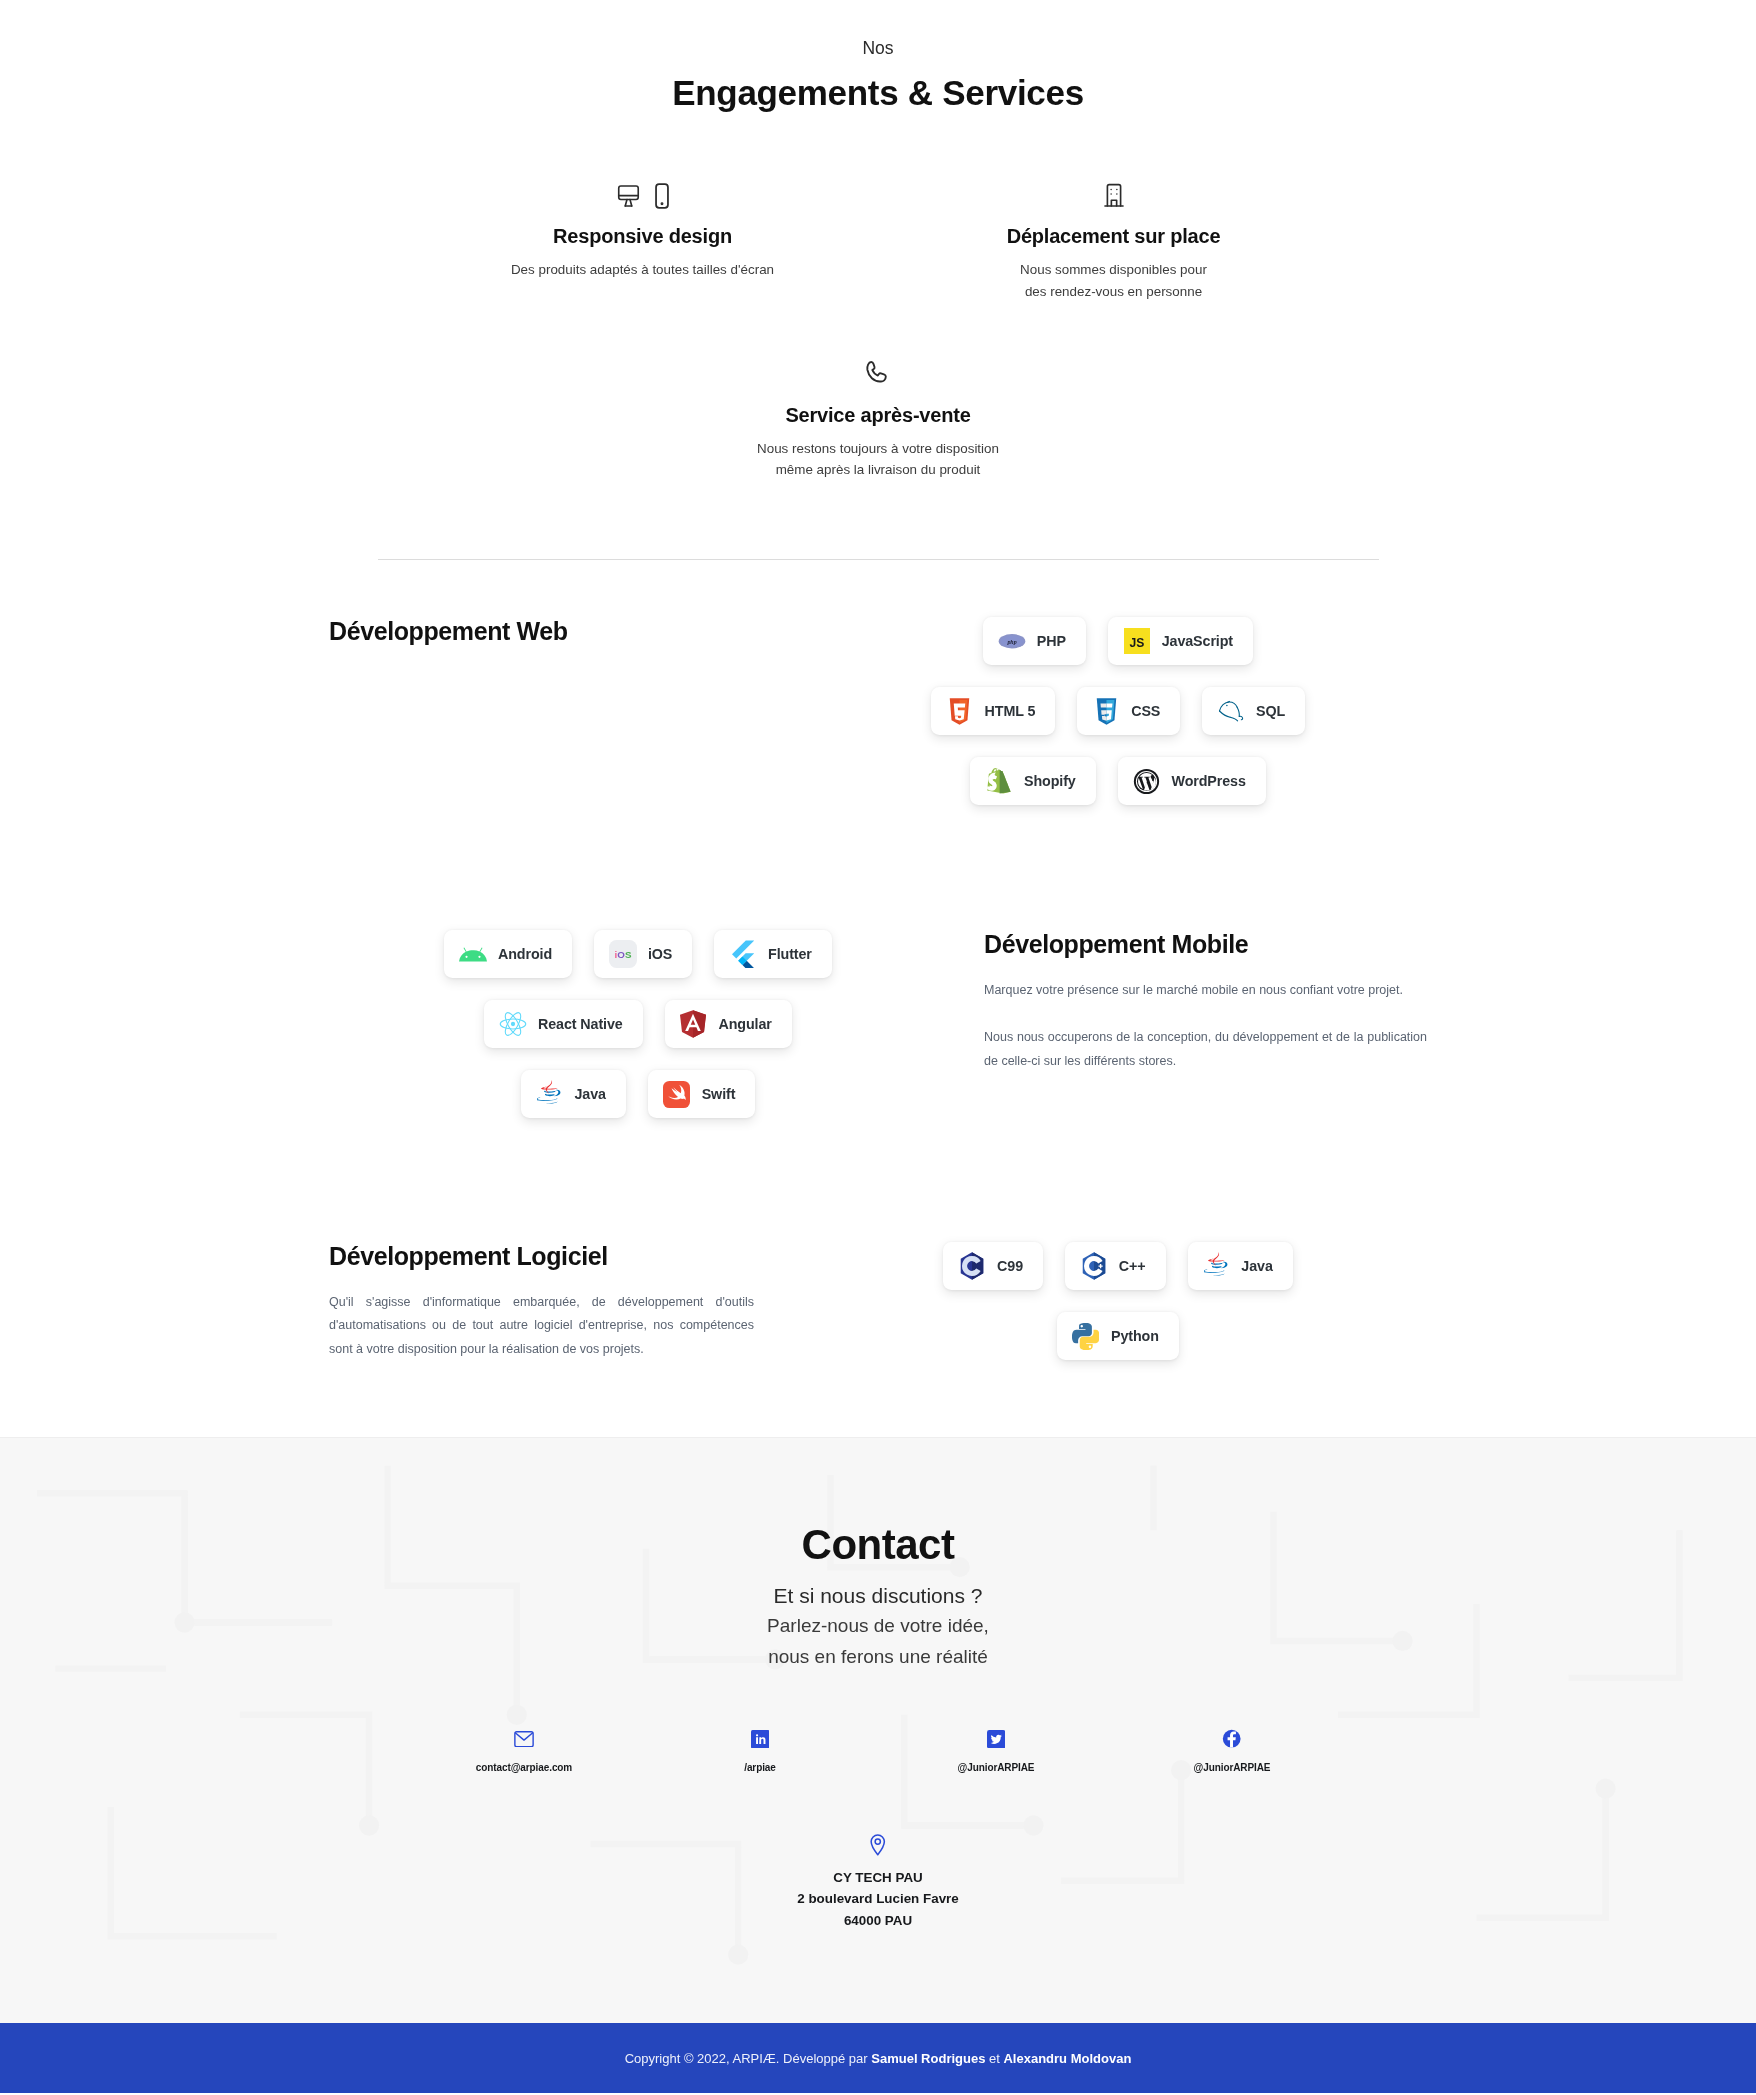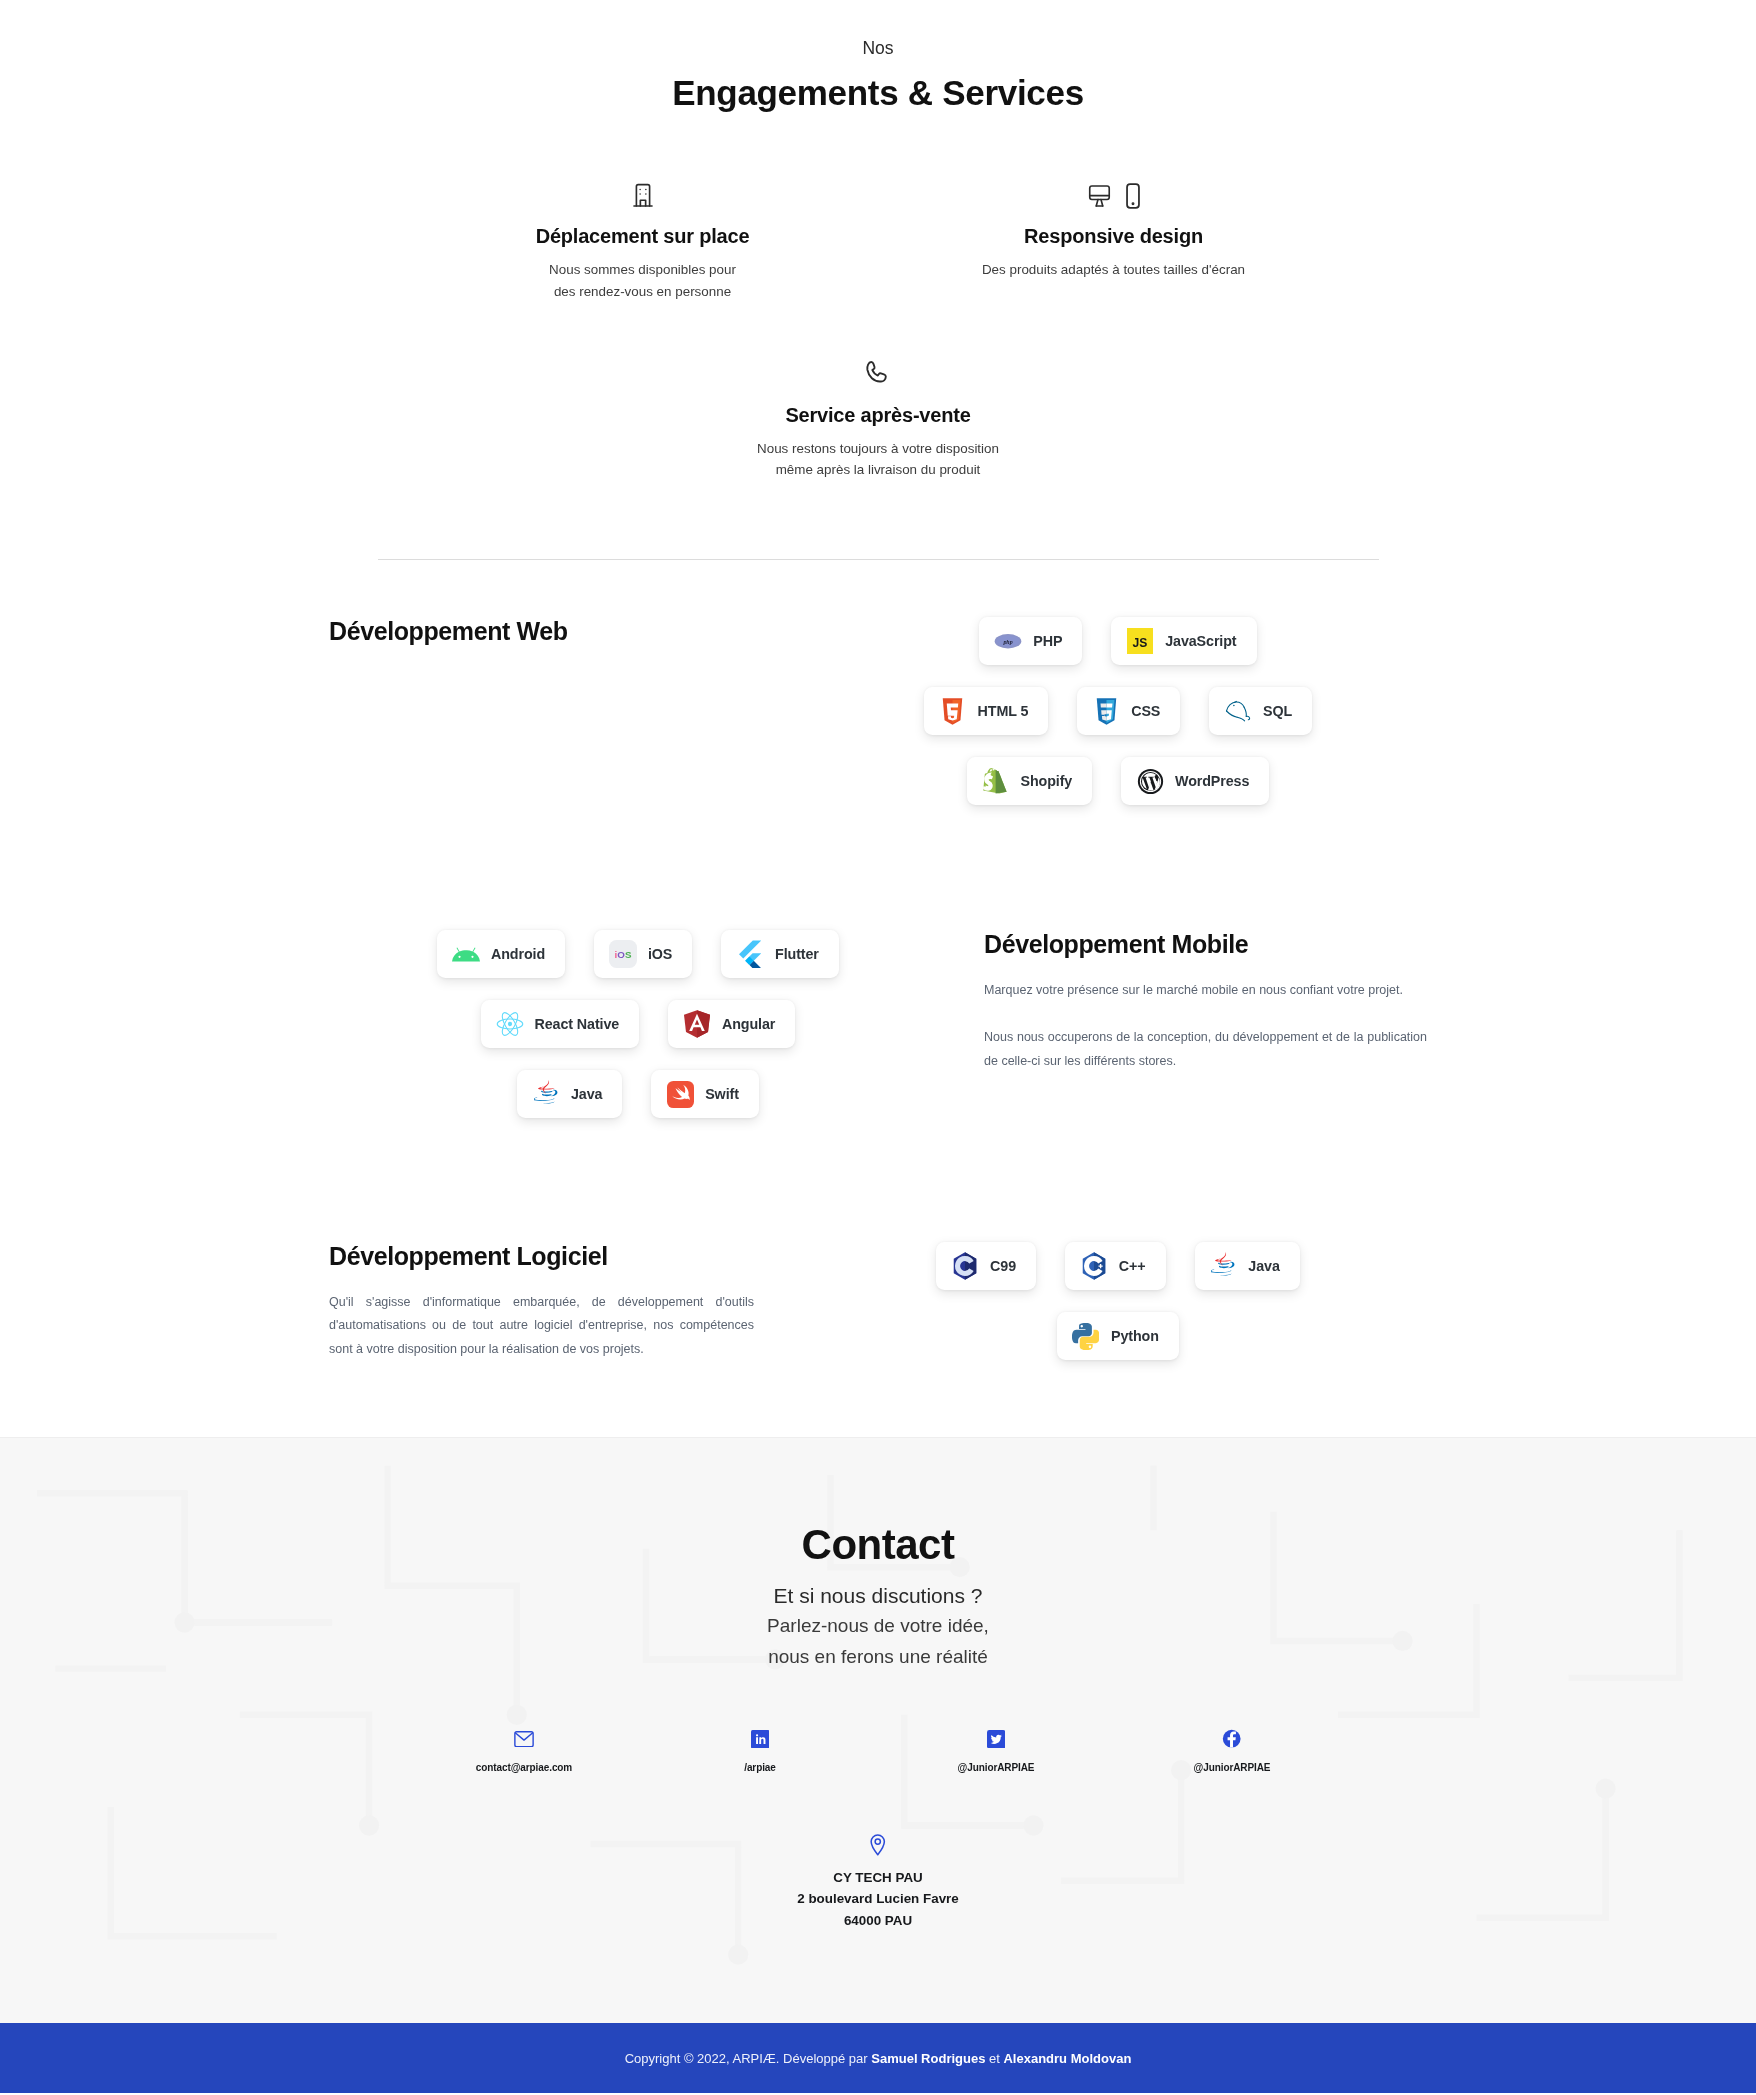--- a/index.html
+++ b/index.html
@@ -99,21 +99,21 @@
     font-size: 12.5px;
     line-height: 1.85;
     color: #5b6472;
     text-align: justify;
   }
   .dev-p + .dev-p { margin-top: 24px; }
 
   .badges { flex: 1; }
   .badge-row {
     display: flex;
-    gap: 29px;
+    gap: 22px;
     margin-bottom: 22px;
   }
   .badge-row.center { justify-content: center; }
 
   .badge {
     display: inline-flex;
     align-items: center;
     gap: 11px;
     background: #ffffff;
     border-radius: 8.3px;
@@ -222,53 +222,53 @@
 </head>
 <body>
 
 <div class="page">
 
   <section class="services-section">
     <div class="eyebrow">Nos</div>
     <h1 class="section-title">Engagements &amp; Services</h1>
 
     <div class="feature-row">
-
-      <div class="feature">
-        <div class="feature-icons">
-          <svg width="22" height="28" viewBox="0 0 20 24" fill="none" stroke="#2b2b2b" stroke-width="1.5" stroke-linecap="round" stroke-linejoin="round">
-            <path d="M4 22V4.2a1.6 1.6 0 0 1 1.6-1.6h8.8A1.6 1.6 0 0 1 16 4.2V22"></path>
-            <path d="M1.8 22h16.4"></path>
-            <path d="M7.6 22v-5.2h4.8V22"></path>
-            <circle cx="7.4" cy="7" r="0.7" fill="#2b2b2b" stroke="none"></circle>
-            <circle cx="12.6" cy="7" r="0.7" fill="#2b2b2b" stroke="none"></circle>
-            <circle cx="7.4" cy="11" r="0.7" fill="#2b2b2b" stroke="none"></circle>
-            <circle cx="12.6" cy="11" r="0.7" fill="#2b2b2b" stroke="none"></circle>
-          </svg>
-        </div>
-        <div class="feature-title">Déplacement sur place</div>
-        <div class="feature-desc">Nous sommes disponibles pour<br>des rendez-vous en personne</div>
-      </div>
 
       <div class="feature">
         <div class="feature-icons">
           <svg width="28" height="26" viewBox="0 0 24 24" fill="none" stroke="#2b2b2b" stroke-width="1.5" stroke-linecap="round" stroke-linejoin="round">
             <rect x="1.6" y="2.8" width="18" height="12.4" rx="2"></rect>
             <line x1="1.6" y1="11.6" x2="19.6" y2="11.6"></line>
             <path d="M7.6 21.2h6"></path>
               <path d="M9.2 15.2l-1.6 6"></path>
               <path d="M12 15.2l1.6 6"></path>
           </svg>
           <svg width="14" height="26" viewBox="0 0 12 22" fill="none" stroke="#2b2b2b" stroke-width="1.5" stroke-linecap="round" stroke-linejoin="round">
             <rect x="0.9" y="0.9" width="10.2" height="20.2" rx="2.6"></rect>
             <circle cx="6" cy="17.6" r="0.5" fill="#2b2b2b"></circle>
           </svg>
         </div>
         <div class="feature-title">Responsive design</div>
         <div class="feature-desc">Des produits adaptés à toutes tailles d'écran</div>
+      </div>
+
+      <div class="feature">
+        <div class="feature-icons">
+          <svg width="22" height="28" viewBox="0 0 20 24" fill="none" stroke="#2b2b2b" stroke-width="1.5" stroke-linecap="round" stroke-linejoin="round">
+            <path d="M4 22V4.2a1.6 1.6 0 0 1 1.6-1.6h8.8A1.6 1.6 0 0 1 16 4.2V22"></path>
+            <path d="M1.8 22h16.4"></path>
+            <path d="M7.6 22v-5.2h4.8V22"></path>
+            <circle cx="7.4" cy="7" r="0.7" fill="#2b2b2b" stroke="none"></circle>
+            <circle cx="12.6" cy="7" r="0.7" fill="#2b2b2b" stroke="none"></circle>
+            <circle cx="7.4" cy="11" r="0.7" fill="#2b2b2b" stroke="none"></circle>
+            <circle cx="12.6" cy="11" r="0.7" fill="#2b2b2b" stroke="none"></circle>
+          </svg>
+        </div>
+        <div class="feature-title">Déplacement sur place</div>
+        <div class="feature-desc">Nous sommes disponibles pour<br>des rendez-vous en personne</div>
       </div>
 
     </div>
 
     <div class="feature-row-single">
       <div class="feature">
         <div class="feature-icons">
           <svg width="28" height="28" viewBox="0 0 24 24" fill="none" stroke="#2b2b2b" stroke-width="1.6" stroke-linecap="round" stroke-linejoin="round">
             <path d="M6.2 2.6c1.1 0 1.6.7 1.9 1.6l.9 2.6c.2.7 0 1.3-.6 1.7l-1.3.9c.9 2.2 2.6 3.9 4.8 4.8l.9-1.3c.4-.6 1-.8 1.7-.6l2.6.9c.9.3 1.6.8 1.6 1.9 0 2.6-2.1 4.5-4.7 4.2C8.4 19.5 4 15.1 2.9 9.2 2.4 6.1 3.9 2.6 6.2 2.6z"></path>
           </svg>

